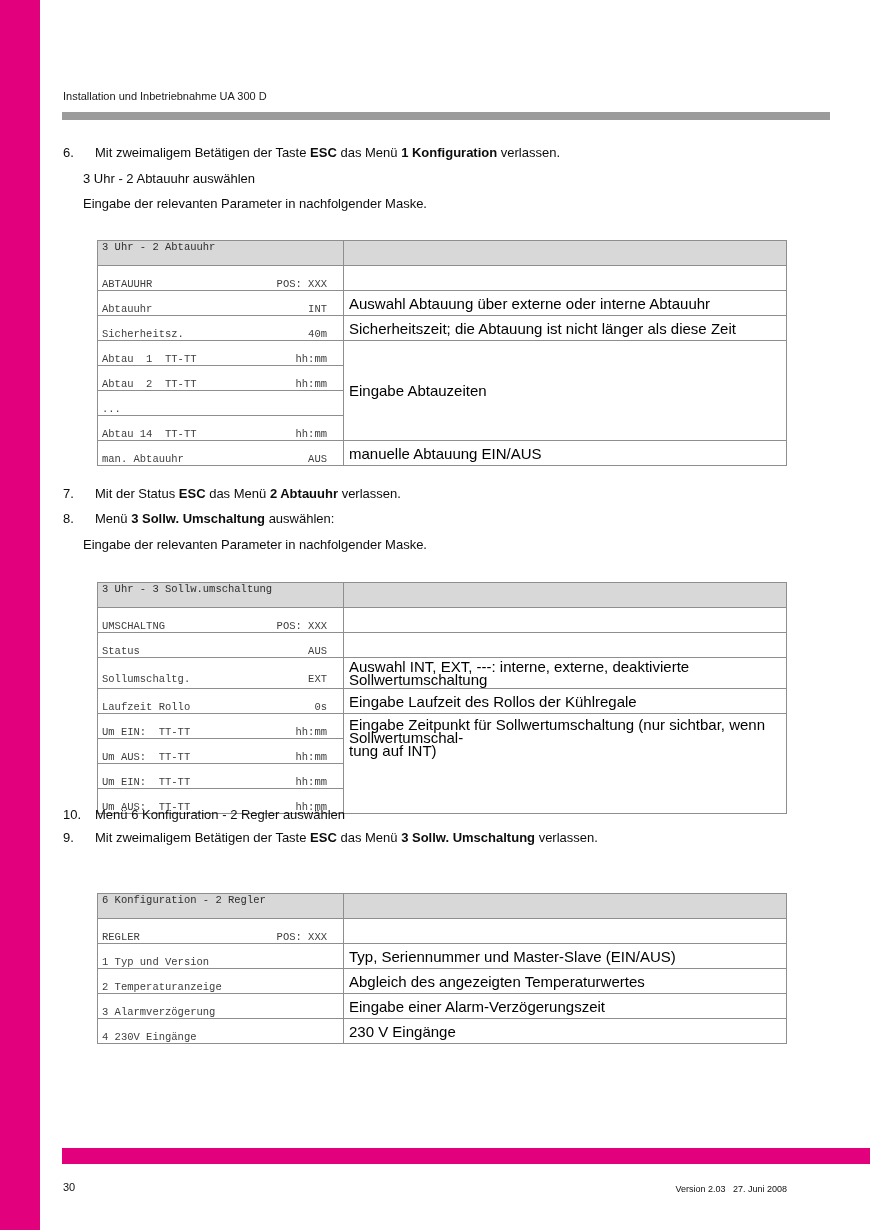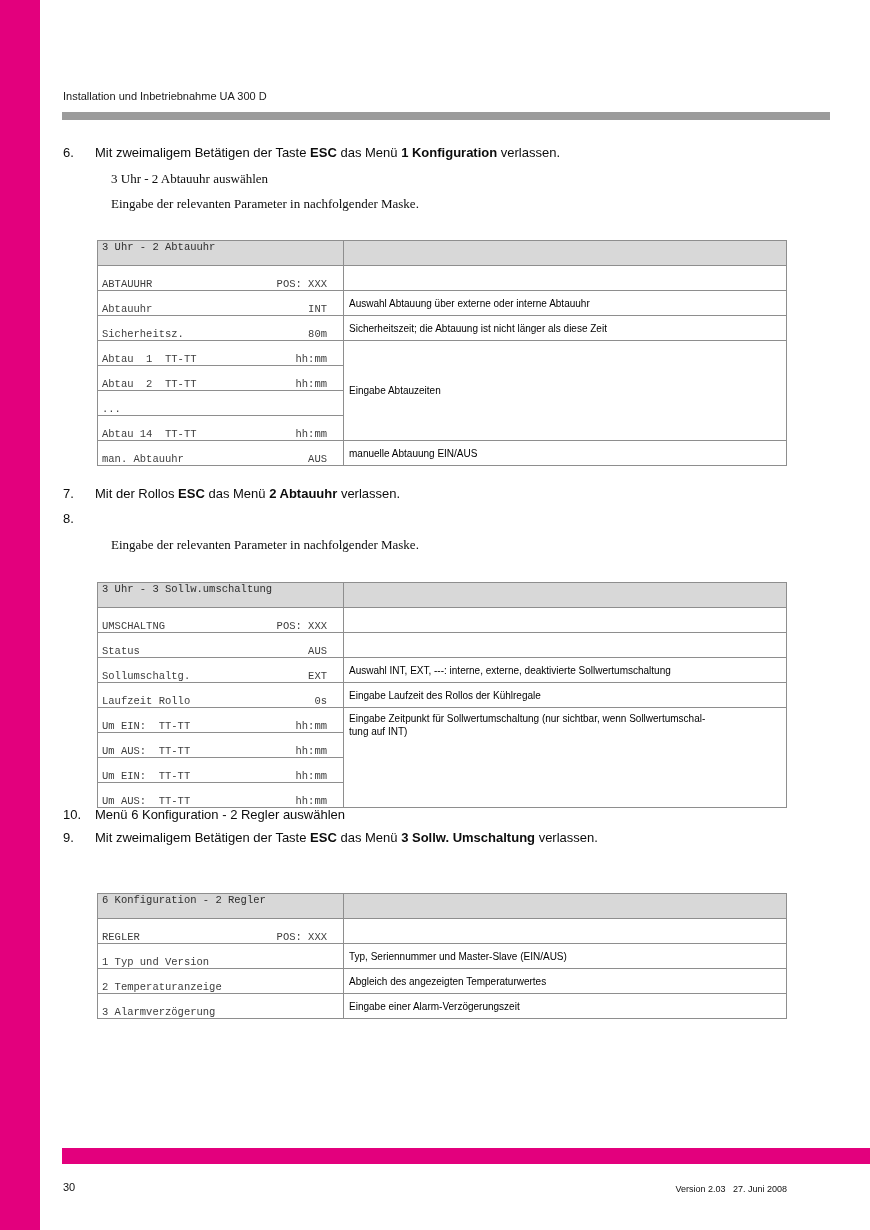--- a/index.html
+++ b/index.html
@@ -8,33 +8,33 @@
     position:relative; background:#ffffff; overflow:hidden;
     font-family:"Liberation Sans", sans-serif; color:#111;
   }
   .left-bar { position:absolute; left:0; top:0; width:40px; height:1230px; background:var(--accent); }
   .header-line { position:absolute; left:63px; top:90px; font-size:11px; color:#1a1a1a; }
   .header-rule { position:absolute; left:62px; top:112px; width:768px; height:8px; background:var(--rule); }
 
   .step { position:absolute; left:63px; font-size:13px; line-height:25.5px; color:#0c0c0c; }
   .step-row { display:flex; }
   .num { width:32px; flex:0 0 32px; }
-  .subline { margin-left:48px;font-family:Liberation Serif, serif; }
+  .subline { margin-left:20px; }
 
   table.ptable { position:absolute; left:97px; width:690px; border-collapse:collapse; table-layout:fixed; }
   .ptable th, .ptable td { border:1px solid var(--tborder); height:25px; overflow:hidden; }
   .ptable thead th {
     background:var(--thead-bg); text-align:left; font-weight:normal;
     font-family:"Liberation Mono", monospace; font-size:10.5px; color:#2e2e2e;
     padding:0 16px 12px 4px;
   }
   td.cell-left { font-family:"Liberation Mono", monospace; font-size:10.5px; color:#3d3d3d; padding:12px 16px 0 4px; }
   td.cell-left .lr { display:flex; justify-content:space-between; align-items:center; }
   .lab, .val { white-space:pre; }
-  td.cell-right { font-size:10px; color:#000; padding:2px 6px 2px 5px; vertical-align:middle; line-height:13px; white-space:pre-line; }
+  td.cell-right { font-size:15px; color:#000; padding:2px 6px 2px 5px; vertical-align:middle; line-height:13px; white-space:pre-line; }
   td.cell-right.top { vertical-align:top; padding-top:4px; }
 
   .bottom-bar { position:absolute; left:62px; top:1148px; width:808px; height:16px; background:var(--accent); }
   .footer-page { position:absolute; left:63px; top:1181px; font-size:11px; color:#111; }
   .footer-version { position:absolute; right:83px; top:1184px; font-size:9px; color:#111; white-space:pre; }
 </style>
 </head>
 <body>
 
 <div class="left-bar"></div>
@@ -78,21 +78,21 @@
             <span class="lab">Abtauuhr</span>
             <span class="val">INT</span>
           </div>
         </td>
         <td class="cell-right">Auswahl Abtauung über externe oder interne Abtauuhr</td>
       </tr>
       <tr>
         <td class="cell-left">
           <div class="lr">
             <span class="lab">Sicherheitsz.</span>
-            <span class="val">80m</span>
+            <span class="val">40m</span>
           </div>
         </td>
         <td class="cell-right">Sicherheitszeit; die Abtauung ist nicht länger als diese Zeit</td>
       </tr>
       <tr>
         <td class="cell-left">
           <div class="lr">
             <span class="lab">Abtau  1  TT-TT</span>
             <span class="val">hh:mm</span>
           </div>
@@ -131,27 +131,28 @@
           </div>
         </td>
         <td class="cell-right">manuelle Abtauung EIN/AUS</td>
       </tr>
     </tbody>
 </table>
 
 <div class="step" style="top:481px">
   <div class="step-row">
     <span class="num">7.</span>
-    <span class="step-text"><span>Mit der Rollos </span><b>ESC</b><span> das Menü </span><b>2 Abtauuhr</b><span> verlassen.</span></span>
+    <span class="step-text"><span>Mit der Status </span><b>ESC</b><span> das Menü </span><b>2 Abtauuhr</b><span> verlassen.</span></span>
   </div>
 </div>
 
 <div class="step" style="top:506px">
   <div class="step-row">
     <span class="num">8.</span>
+    <span class="step-text"><span>Menü </span><b>3 Sollw. Umschaltung</b><span> auswählen:</span></span>
   </div>
   <div class="subline">Eingabe der relevanten Parameter in nachfolgender Maske.</div>
 </div>
 
 <table class="ptable" style="top:582px">
   <colgroup>
       <col style="width:246px">
       <col>
     </colgroup>
   <thead>
@@ -289,18 +290,27 @@
       </tr>
       <tr>
         <td class="cell-left">
           <div class="lr">
             <span class="lab">3 Alarmverzögerung</span>
             <span class="val"></span>
           </div>
         </td>
         <td class="cell-right">Eingabe einer Alarm-Verzögerungszeit</td>
       </tr>
+      <tr>
+        <td class="cell-left">
+          <div class="lr">
+            <span class="lab">4 230V Eingänge</span>
+            <span class="val"></span>
+          </div>
+        </td>
+        <td class="cell-right">230 V Eingänge</td>
+      </tr>
     </tbody>
 </table>
 
 <div class="bottom-bar"></div>
 <div class="footer-page">30</div>
 <div class="footer-version">Version 2.03   27. Juni 2008</div>
 
 </body></html>

